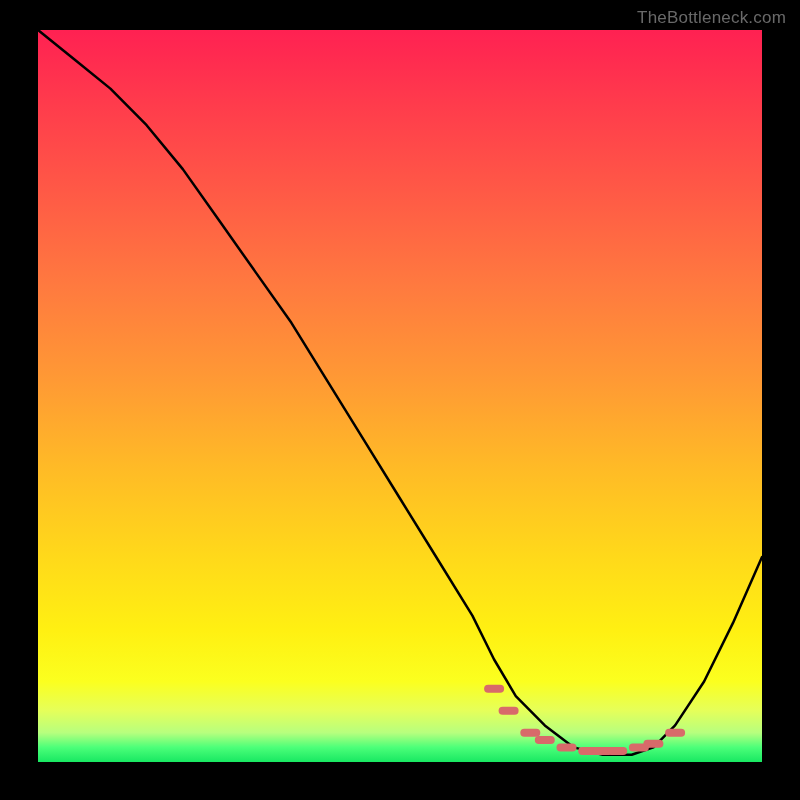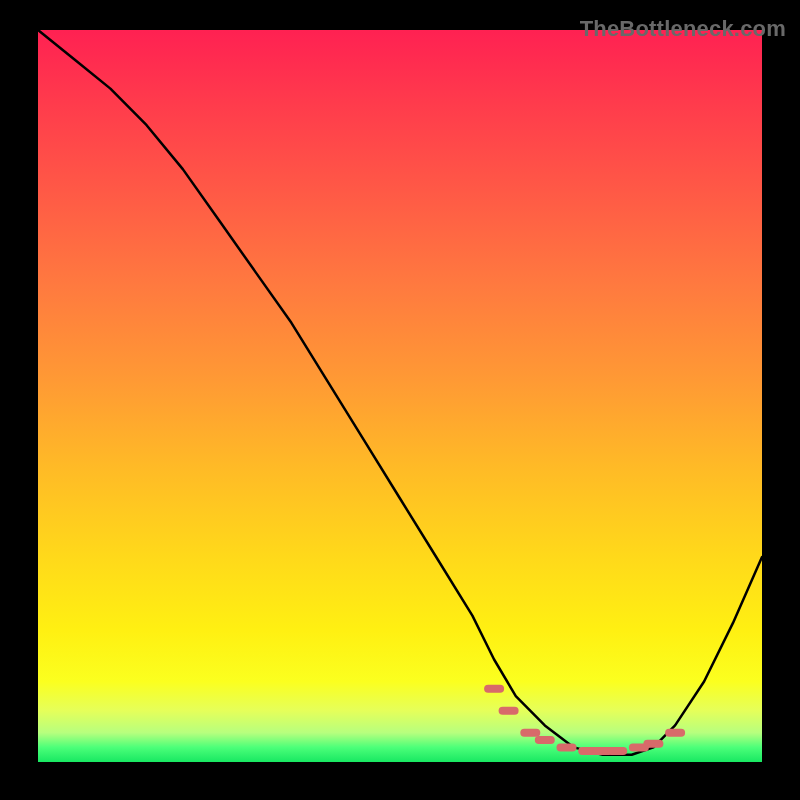--- a/index.html
+++ b/index.html
@@ -12,24 +12,24 @@
     font-family: Arial, Helvetica, sans-serif;
   }
   .frame {
     position: relative;
     width: 800px;
     height: 800px;
     background: #000000;
   }
   .watermark {
     position: absolute;
-    top: 16px;
+    top: 8px;
     right: 14px;
-    font-size: 22px;
-    font-weight: 700;
+    font-size: 17px;
+    font-weight: 400;
     color: #696969;
     letter-spacing: 0.2px;
     z-index: 10;
   }
   .plot-area {
     position: absolute;
     left: 38px;
     top: 30px;
     width: 724px;
     height: 732px;

